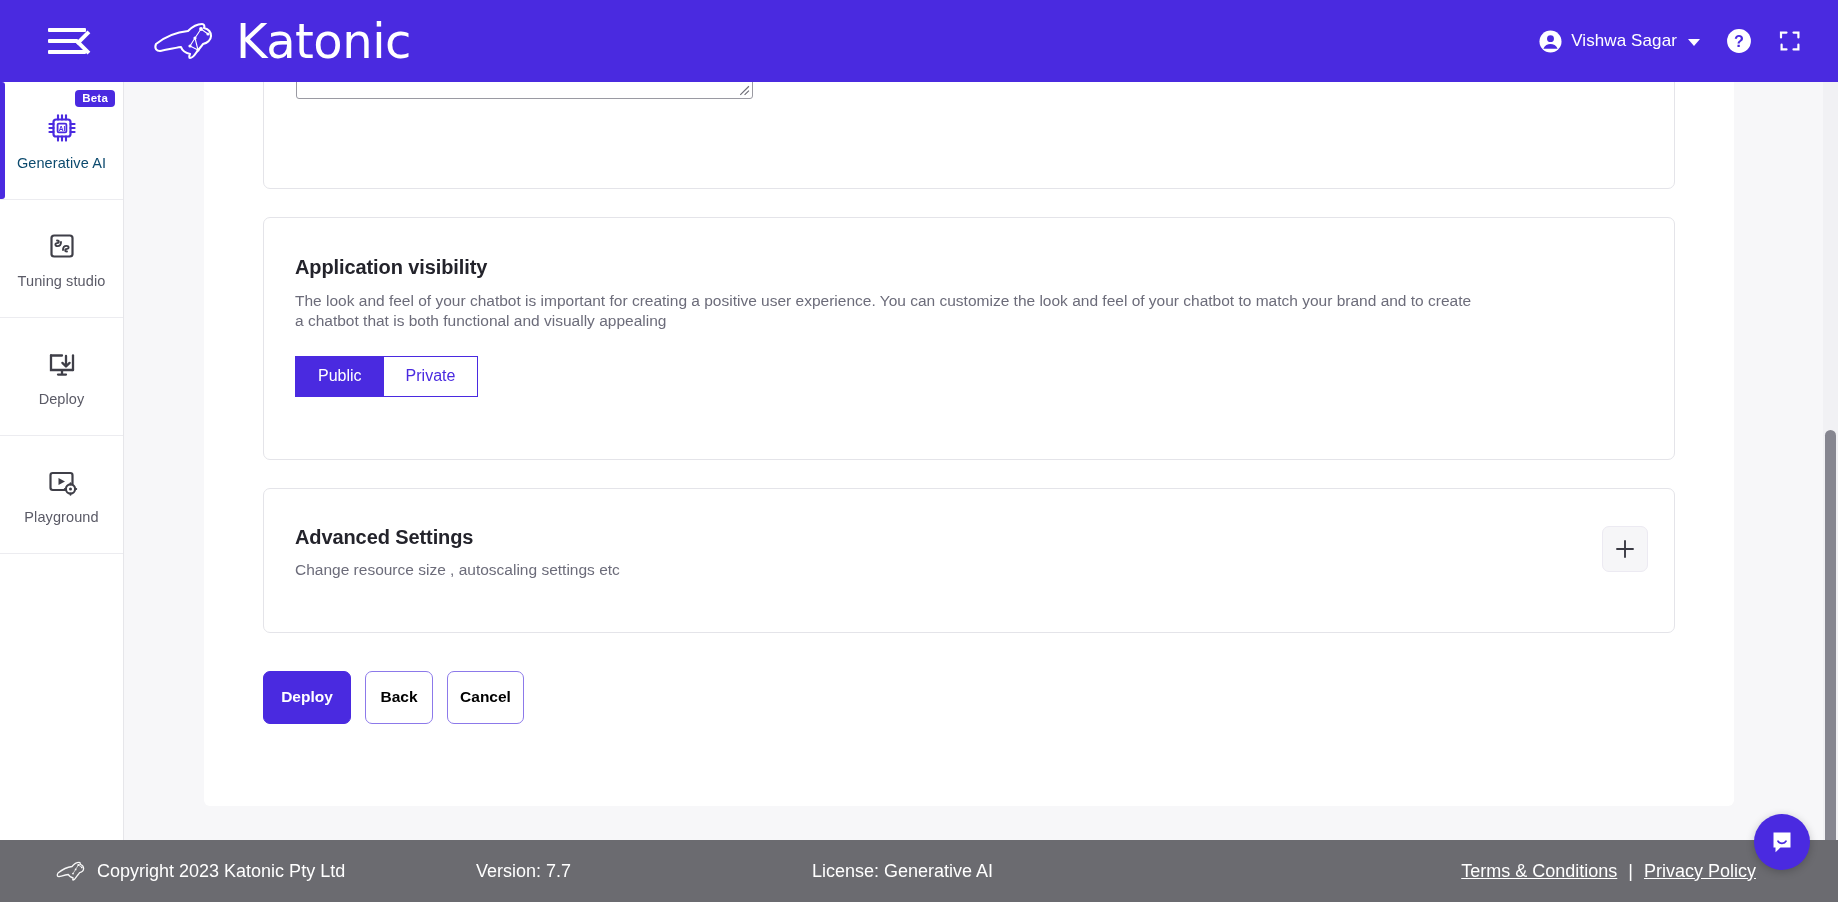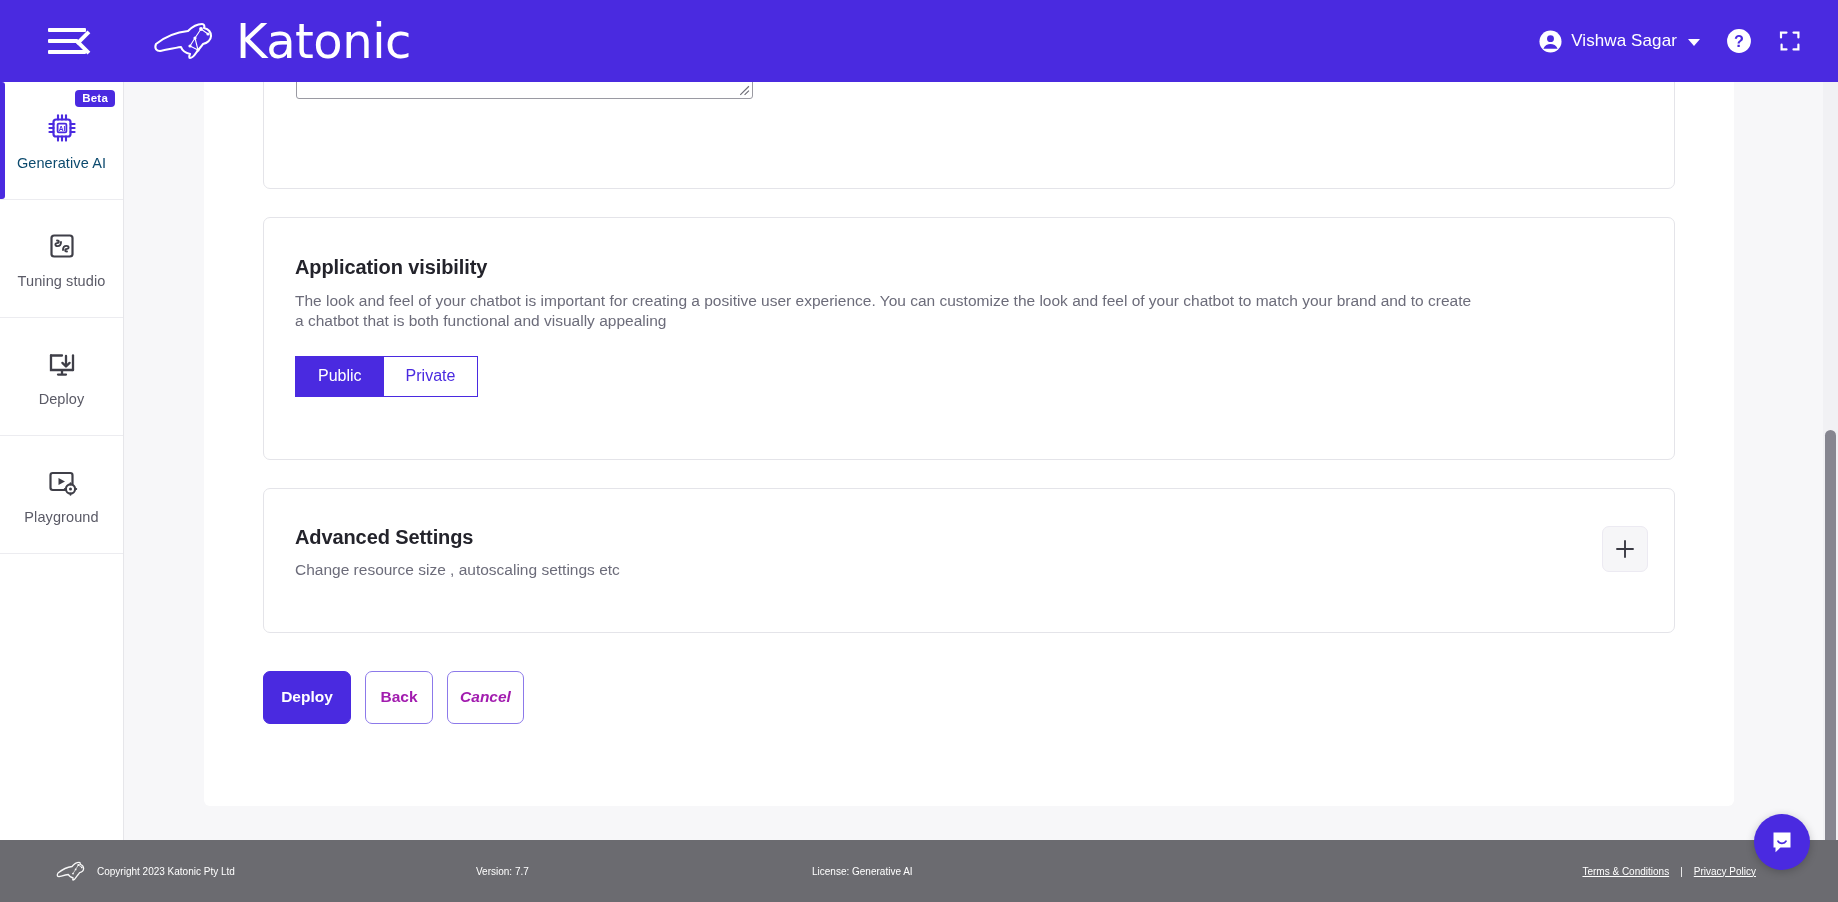--- a/index.html
+++ b/index.html
@@ -287,25 +287,25 @@
     min-width: 66px;
   }
   .btn-primary {
     background: #4a2ae0;
     color: #fff;
     border: 1px solid #4a2ae0;
     width: 88px;
   }
   .btn-outline {
     background: #fff;
-    color: #a21caf;
+    color: #000000;
     border: 1px solid #8c79ea;
     width: 68px;
   }
-  .btn-outline.wide { width: 77px; font-style: italic; }
+  .btn-outline.wide { width: 77px; }
 
   
   .scrollbar-track {
     position: absolute;
     top: 82px; right: 0;
     width: 15px;
     height: 794px;
     background: #f1f1f4;
     z-index: 35;
   }
@@ -322,21 +322,21 @@
   
   .footer {
     position: absolute;
     bottom: 0; left: 0;
     width: 1838px;
     height: 62px;
     background: #6b6b70;
     display: flex;
     align-items: center;
     color: #ffffff;
-    font-size: 10px;
+    font-size: 18px;
     z-index: 45;
   }
   .footer-left {
     display: flex;
     align-items: center;
     gap: 11px;
     margin-left: 56px;
     width: 420px;
   }
   .footer-logo { width: 30px; height: 22px; display:block; opacity:.95; }

